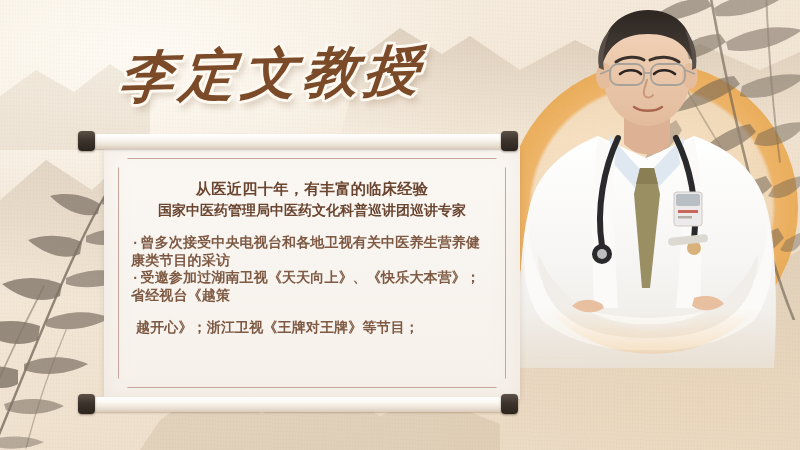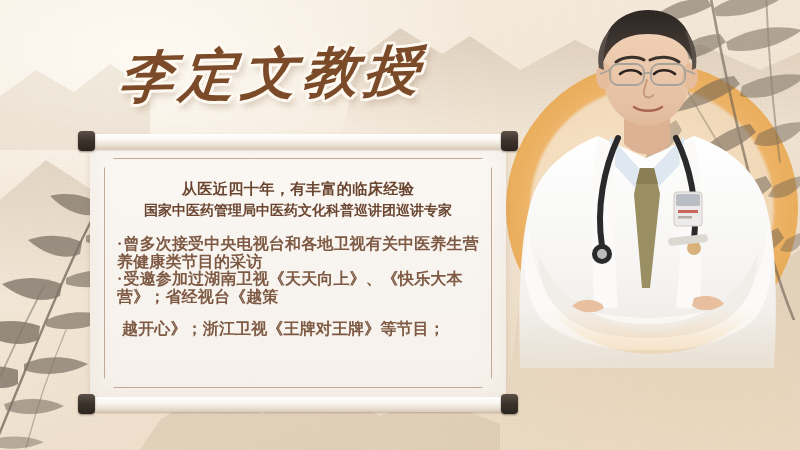--- a/index.html
+++ b/index.html
@@ -85,21 +85,21 @@
     position:absolute;width:17px;height:20px;border-radius:4px;
     background:linear-gradient(180deg,#5c5048 0%,#3c332c 48%,#2b241e 100%);
     box-shadow:0 1px 2px rgba(60,45,32,.5);
   }
   .rod.top .cap.l{left:-12px;top:-3px;}
   .rod.top .cap.r{right:-12px;top:-3px;}
   .rod.bottom .cap.l{left:-12px;top:-3px;}
   .rod.bottom .cap.r{right:-12px;top:-3px;}
 
   .sheet{
-    position:absolute;left:6px;top:13px;width:416px;height:252px;
+    position:absolute;left:20px;top:13px;width:416px;height:252px;
     background:linear-gradient(180deg,#fbf8f4 0%,#f8f4ef 40%,#f6f1eb 100%);
     box-shadow:0 2px 6px rgba(130,100,72,.20), inset 0 0 26px rgba(226,212,196,.35);
   }
   .inner-frame{
     position:absolute;left:14px;top:11px;right:14px;bottom:11px;
     border:1px solid #c6a79a;
     
     clip-path:polygon(
       10px 0, calc(100% - 10px) 0, 100% 10px, 100% calc(100% - 10px),
       calc(100% - 10px) 100%, 10px 100%, 0 calc(100% - 10px), 0 10px);
@@ -120,22 +120,22 @@
     color:#6a4530;font-weight:bold;
     font-family:"DejaVu Sans","Liberation Sans",sans-serif;
     font-size:15.2px;line-height:21px;letter-spacing:.3px;
     white-space:nowrap;
   }
   .headline.wide{font-size:14px;letter-spacing:0;}
 
   .bullets{margin-top:14px;padding:0 9px;}
   .bullet{
     color:#7e5a44;font-weight:bold;
-    font-family:Liberation Serif, serif;
-    font-size:16px;line-height:17.5px;letter-spacing:.15px;
+    font-family:Liberation Mono, monospace;
+    font-size:14px;line-height:17.5px;letter-spacing:.15px;
   }
   .bullet .dot{margin-right:1px;}
   .bullet .cont{display:block;padding-left:5px;margin-top:15px;}
 </style>
 </head>
 <body>
 
 <div id="stage">
 
   <div class="mountains">

